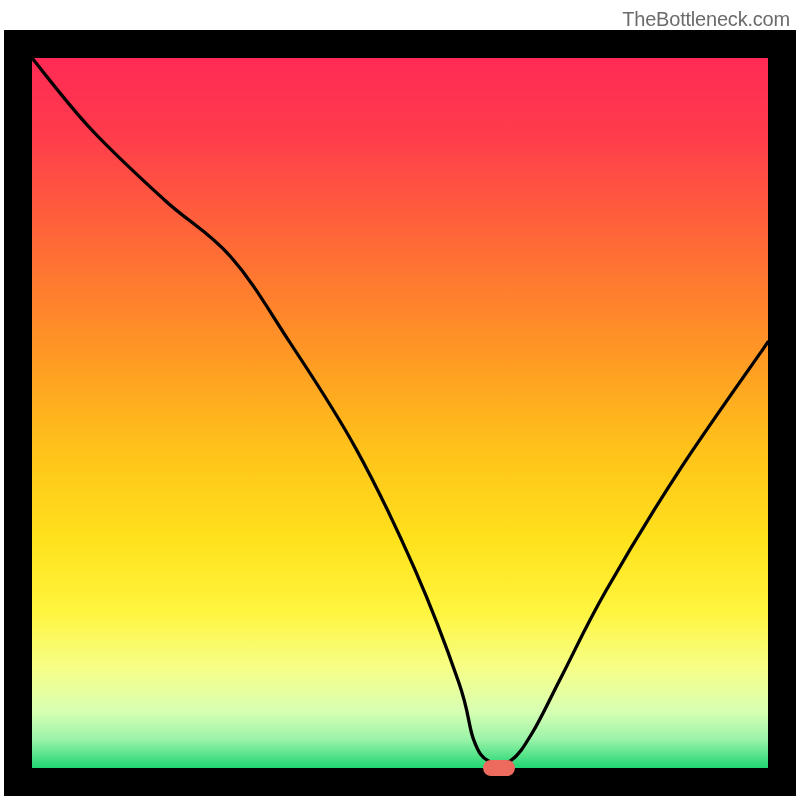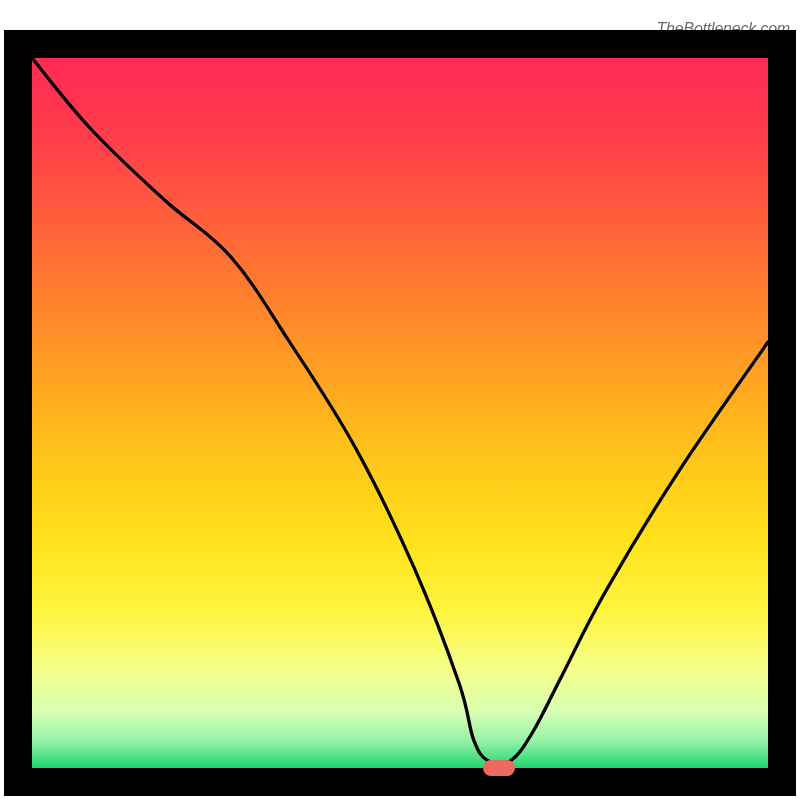--- a/index.html
+++ b/index.html
@@ -9,27 +9,26 @@
     font-family: Arial, Helvetica, sans-serif;
   }
   .wrap {
     width: 800px;
     height: 800px;
     position: relative;
     background: #ffffff;
   }
   .attribution {
     position: absolute;
-    top: 20px;
+    top: 8px;
     right: 10px;
-    font-size: 16px;
+    font-size: 20px;
     color: #6b6b6b;
     font-weight: 500;
     letter-spacing: -0.2px;
-    font-style: italic;
   }
   .frame {
     position: absolute;
     left: 4px;
     right: 4px;
     top: 30px;
     bottom: 4px;
     border: 28px solid #000;  
     box-sizing: border-box;
   }

